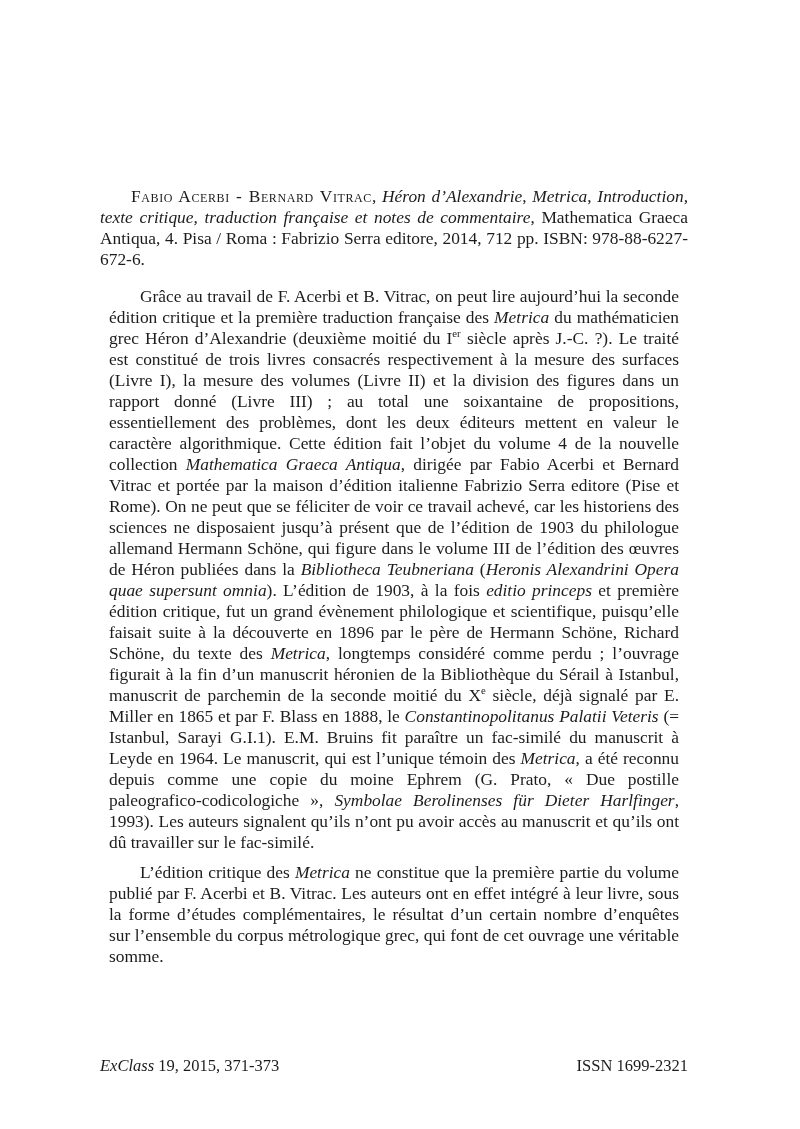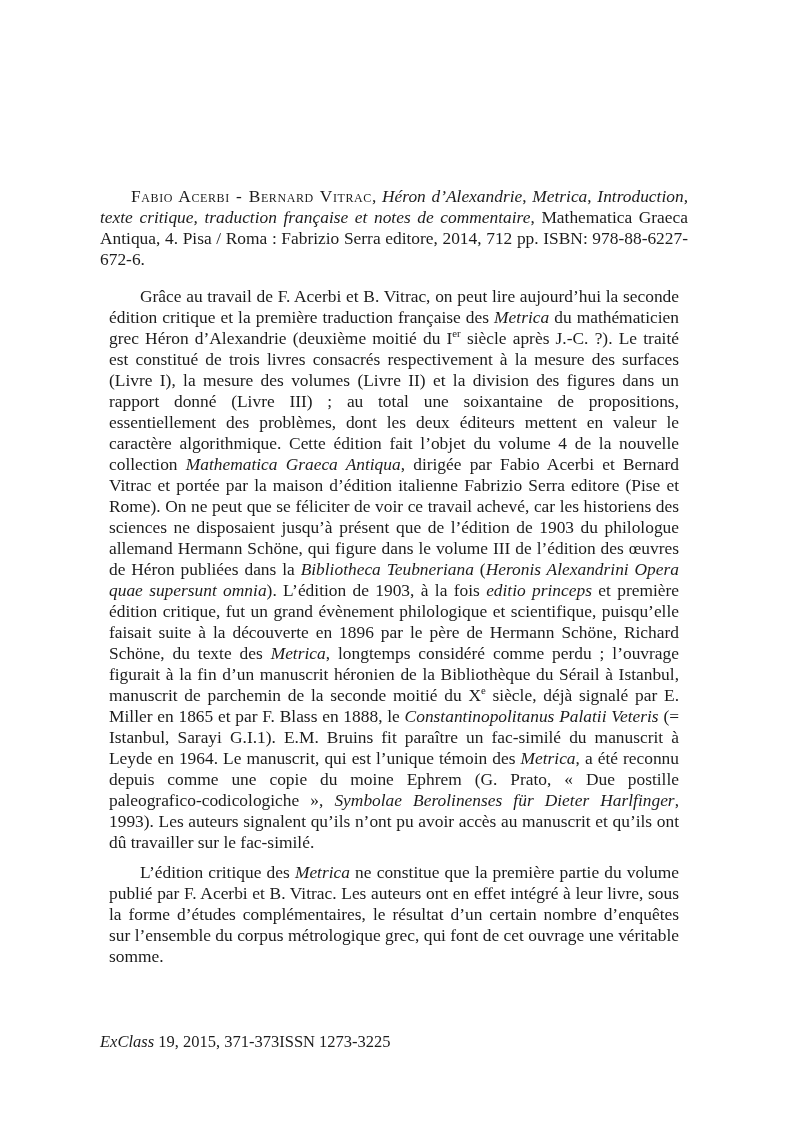--- a/index.html
+++ b/index.html
@@ -43,36 +43,36 @@
     letter-spacing: 0.6px;
   }
   .seg-sup {
     font-size: 0.62em;
     vertical-align: super;
     line-height: 0;
   }
   .footer {
     position: absolute;
     left: 100px;
-    top: 1032px;
+    top: 1056px;
     width: 588px;
     display: flex;
-    justify-content: flex-start;
+    justify-content: space-between;
     align-items: baseline;
     font-size: 16.5px;
     line-height: 20px;
   }
   .footer-left, .footer-right { white-space: nowrap; }
 </style>
 </head>
 <body>
 
 <div class="page">
   <div class="content">
     <p class="reference"><span class="seg-smallcaps">Fabio Acerbi - Bernard Vitrac</span><span class="seg-normal">, </span><span class="seg-italic">Héron d’Alexandrie</span><span class="seg-normal">, </span><span class="seg-italic">Metrica</span><span class="seg-normal">, </span><span class="seg-italic">Introduction, texte critique, traduction française et notes de commentaire</span><span class="seg-normal">, Mathematica Graeca Antiqua, 4. Pisa / Roma : Fabrizio Serra editore, 2014, 712 pp. ISBN: 978-88-6227-672-6.</span></p>
     <p class="body-paragraph"><span class="seg-normal">Grâce au travail de F. Acerbi et B. Vitrac, on peut lire aujourd’hui la seconde édition critique et la première traduction française des </span><span class="seg-italic">Metrica</span><span class="seg-normal"> du mathématicien grec Héron d’Alexandrie (deuxième moitié du I</span><span class="seg-sup">er</span><span class="seg-normal"> siècle après J.-C. ?). Le traité est constitué de trois livres consacrés respectivement à la mesure des surfaces (Livre I), la mesure des volumes (Livre II) et la division des figures dans un rapport donné (Livre III) ; au total une soixantaine de propositions, essentiellement des problèmes, dont les deux éditeurs mettent en valeur le caractère algorithmique. Cette édition fait l’objet du volume 4 de la nouvelle collection </span><span class="seg-italic">Mathematica Graeca Antiqua</span><span class="seg-normal">, dirigée par Fabio Acerbi et Bernard Vitrac et portée par la maison d’édition italienne Fabrizio Serra editore (Pise et Rome). On ne peut que se féliciter de voir ce travail achevé, car les historiens des sciences ne disposaient jusqu’à présent que de l’édition de 1903 du philologue allemand Hermann Schöne, qui figure dans le volume III de l’édition des œuvres de Héron publiées dans la </span><span class="seg-italic">Bibliotheca Teubneriana</span><span class="seg-normal"> (</span><span class="seg-italic">Heronis Alexandrini Opera quae supersunt omnia</span><span class="seg-normal">). L’édition de 1903, à la fois </span><span class="seg-italic">editio princeps</span><span class="seg-normal"> et première édition critique, fut un grand évènement philologique et scientifique, puisqu’elle faisait suite à la découverte en 1896 par le père de Hermann Schöne, Richard Schöne, du texte des </span><span class="seg-italic">Metrica</span><span class="seg-normal">, longtemps considéré comme perdu ; l’ouvrage figurait à la fin d’un manuscrit héronien de la Bibliothèque du Sérail à Istanbul, manuscrit de parchemin de la seconde moitié du X</span><span class="seg-sup">e</span><span class="seg-normal"> siècle, déjà signalé par E. Miller en 1865 et par F. Blass en 1888, le </span><span class="seg-italic">Constantinopolitanus Palatii Veteris</span><span class="seg-normal"> (= Istanbul, Sarayi G.I.1). E.M. Bruins fit paraître un fac-similé du manuscrit à Leyde en 1964. Le manuscrit, qui est l’unique témoin des </span><span class="seg-italic">Metrica</span><span class="seg-normal">, a été reconnu depuis comme une copie du moine Ephrem (G. Prato, « Due postille paleografico-codicologiche », </span><span class="seg-italic">Symbolae Berolinenses für Dieter Harlfinger</span><span class="seg-normal">, 1993). Les auteurs signalent qu’ils n’ont pu avoir accès au manuscrit et qu’ils ont dû travailler sur le fac-similé.</span></p>
     <p class="body-paragraph"><span class="seg-normal">L’édition critique des </span><span class="seg-italic">Metrica</span><span class="seg-normal"> ne constitue que la première partie du volume publié par F. Acerbi et B. Vitrac. Les auteurs ont en effet intégré à leur livre, sous la forme d’études complémentaires, le résultat d’un certain nombre d’enquêtes sur l’ensemble du corpus métrologique grec, qui font de cet ouvrage une véritable somme.</span></p>
   </div>
   <div class="footer">
     <span class="footer-left"><span class="seg-italic">ExClass</span><span class="seg-normal"> 19, 2015, 371-373</span></span>
-    <span class="footer-right">ISSN 1273-3225</span>
+    <span class="footer-right">ISSN 1699-2321</span>
   </div>
 </div>
 
 </body></html>

